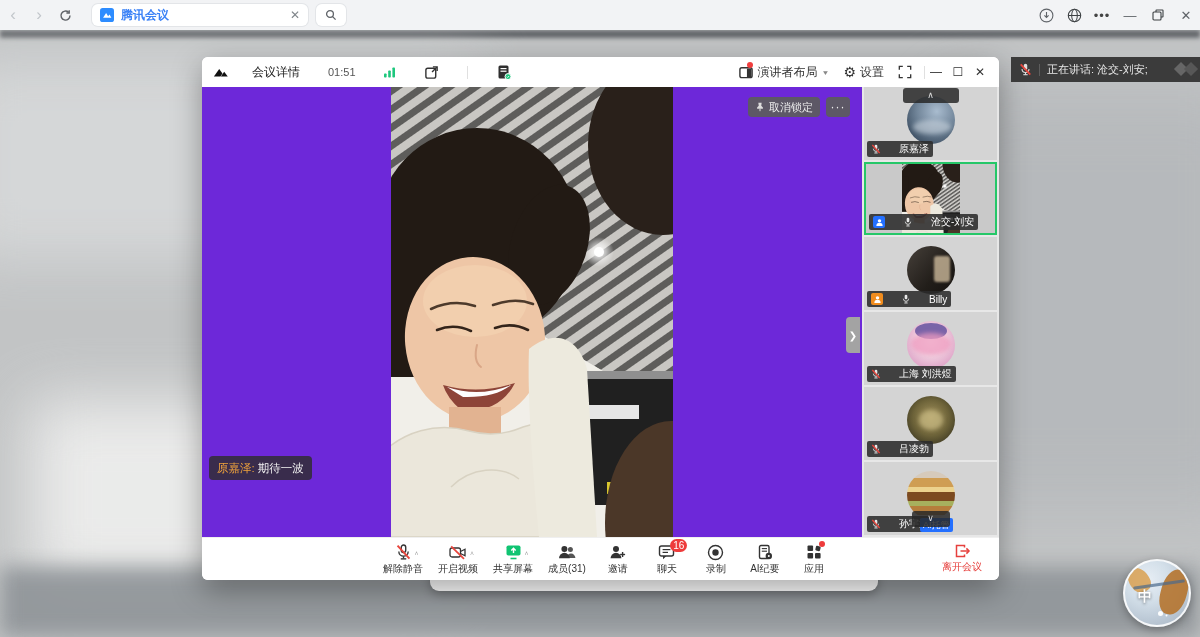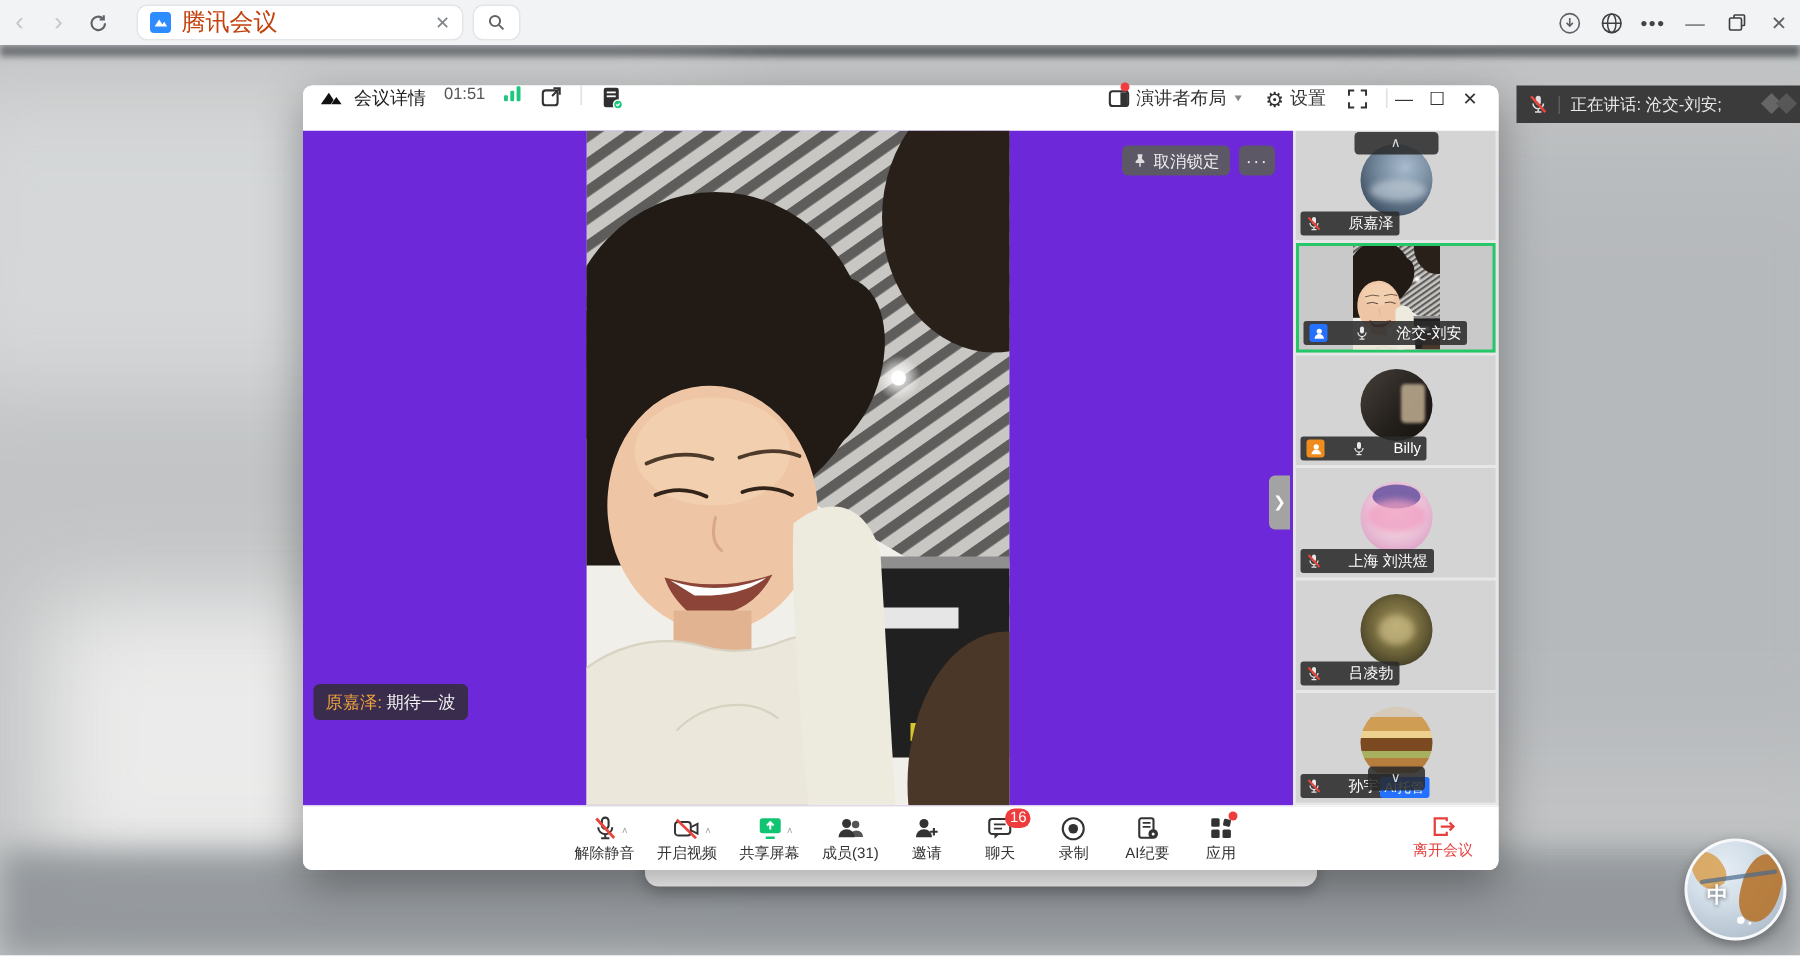--- a/index.html
+++ b/index.html
@@ -4,39 +4,39 @@
 <style>
   * { margin:0; padding:0; box-sizing:border-box; }
   html,body { width:1200px; height:637px; font-family:"Liberation Sans", sans-serif; }
   .screen { position:relative; width:1200px; height:637px; overflow:hidden; background:#c6c8c9; }
 
   
   .browser-bar { position:absolute; left:0; top:0; width:1200px; height:30px; background:#f2f3f5; display:flex; align-items:center; z-index:10; }
   .nav-ic { width:26px; text-align:center; font-size:17px; color:#c2c6cb; line-height:28px; cursor:default; }
   .refresh-wrap { width:26px; display:flex; justify-content:center; }
   .tab { margin-left:14px; width:216px; height:22px; background:#ffffff; border-radius:6px; display:flex; align-items:center; padding:0 8px; gap:7px; box-shadow:0 0 0 1px #e3e5e8; }
-  .tab-title { flex:1; font-size:16px; color:#c2410c; white-space:nowrap; overflow:hidden; }
+  .tab-title { flex:1; font-size:12px; color:#3b82f6; white-space:nowrap; overflow:hidden;font-weight:bold; }
   .tab-close { color:#80868b; font-size:12px; }
   .search-pill { margin-left:8px; width:30px; height:22px; background:#fff; border-radius:6px; display:flex; align-items:center; justify-content:center; box-shadow:0 0 0 1px #e3e5e8; }
   .bb-right { position:absolute; right:0; top:0; height:30px; display:flex; align-items:center; gap:0; }
   .bb-btn { width:28px; height:30px; display:flex; align-items:center; justify-content:center; color:#5f6368; font-size:13px; }
   .dots { letter-spacing:1px; font-size:13px; color:#444; }
 
   
   .desktop { position:absolute; left:0; top:30px; width:1200px; height:607px; background:#c2c4c5; overflow:hidden; z-index:0; }
   .dk-band-top { position:absolute; left:0; top:0; width:1200px; height:8px; background:#63666a; filter:blur(2px); }
   .dk-blob-a { position:absolute; left:-40px; top:30px; width:520px; height:200px; background:#dadcdd; filter:blur(28px); opacity:.8; }
   .dk-blob-b { position:absolute; left:30px; top:370px; width:420px; height:190px; background:#f2f2f1; filter:blur(30px); opacity:.85; }
   .dk-blob-c { position:absolute; right:-60px; top:60px; width:320px; height:420px; background:#b4b7ba; filter:blur(34px); opacity:.8; }
   .dk-band-bottom { position:absolute; left:0; bottom:0; width:1200px; height:70px; background:#8f9498; filter:blur(10px); opacity:.9; }
   .behind-strip { position:absolute; left:430px; top:560px; width:448px; height:31px; background:#ffffff; border-radius:0 0 9px 9px; box-shadow:0 4px 10px rgba(0,0,0,.25); z-index:1; }
 
   
   .mwin { position:absolute; left:202px; top:57px; width:797px; height:523px; background:#fff; border-radius:6px; box-shadow:0 10px 30px rgba(0,0,0,.35); z-index:2; display:flex; flex-direction:column; }
-  .titlebar { height:30px; display:flex; align-items:flex-start; padding:0 8px 0 10px; background:#fff; border-radius:6px 6px 0 0; }
+  .titlebar { height:30px; display:flex; align-items:center; padding:0 8px 0 10px; background:#fff; border-radius:6px 6px 0 0;gap:16px; }
   .tb-title { font-size:12px; color:#222; margin-left:6px; }
   .tb-timer { font-size:11px; color:#555; margin-left:12px; }
   .tb-ic { margin-left:12px; display:flex; align-items:center; }
   .tb-div { width:1px; height:13px; background:#e0e0e0; margin-left:12px; }
   .tb-right { margin-left:auto; display:flex; align-items:center; gap:0; }
   .tb-btn { display:flex; align-items:center; gap:4px; font-size:12px; color:#333; margin-left:14px; position:relative; }
   .chev { font-size:8px; color:#888; transform:scaleY(.8); }
   .reddot { position:absolute; width:6px; height:6px; background:#f03e3e; border-radius:50%; top:-2px; left:9px; }
   .win-ctl { font-size:12px; color:#333; width:22px; text-align:center; }
   .gear { font-size:14px; color:#333; line-height:1; }

